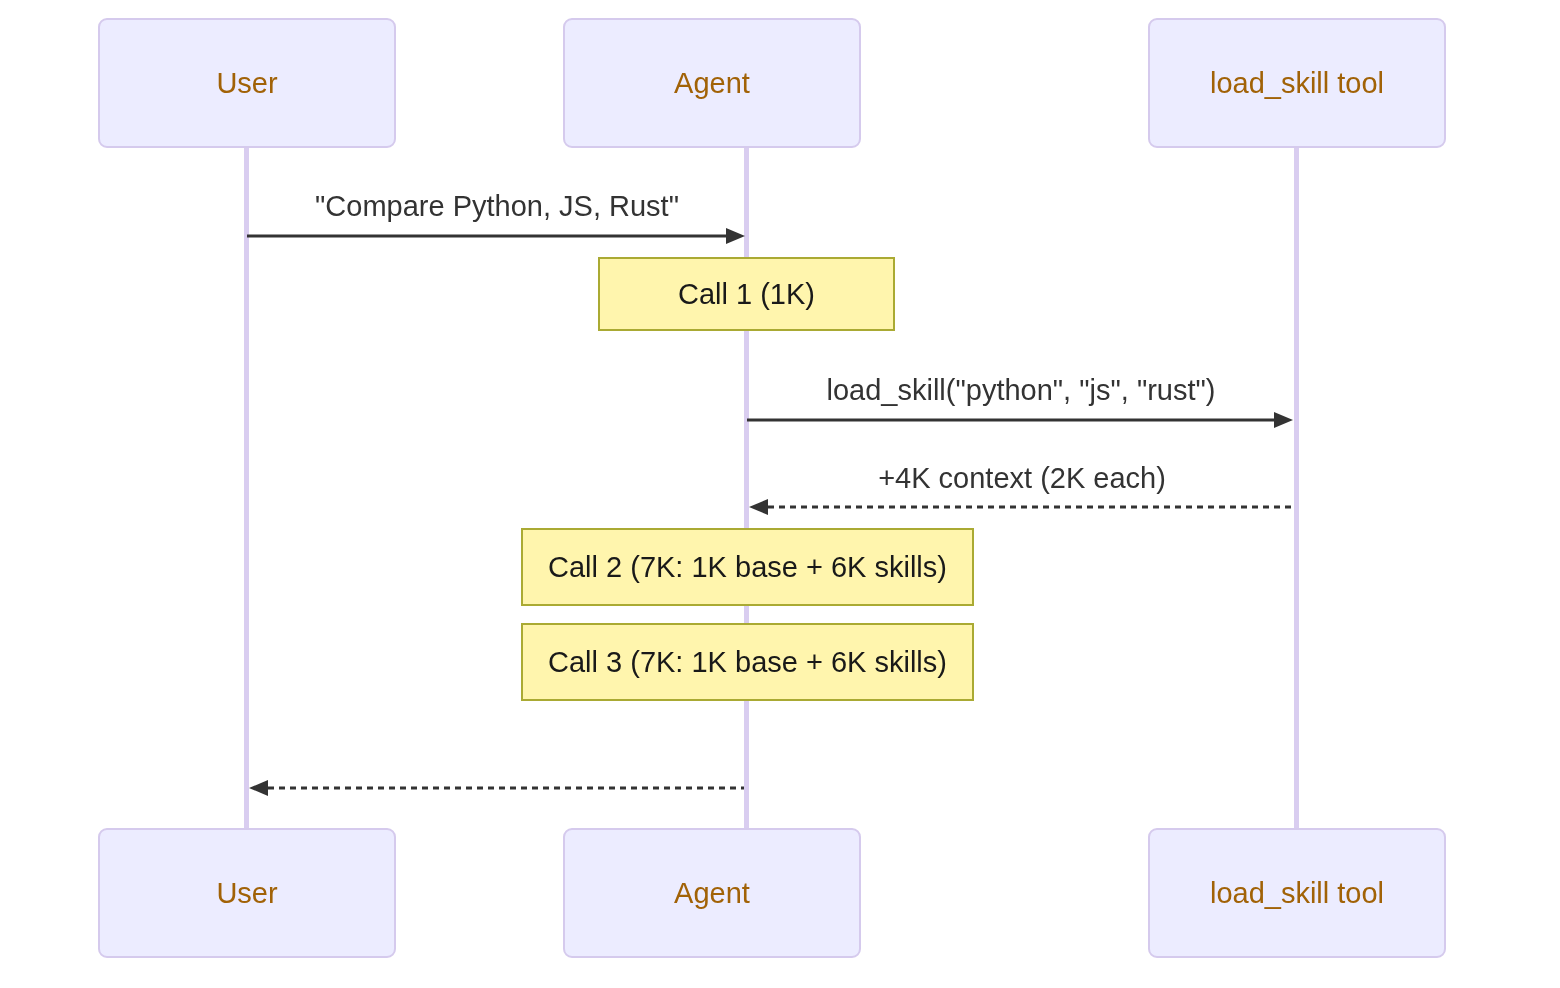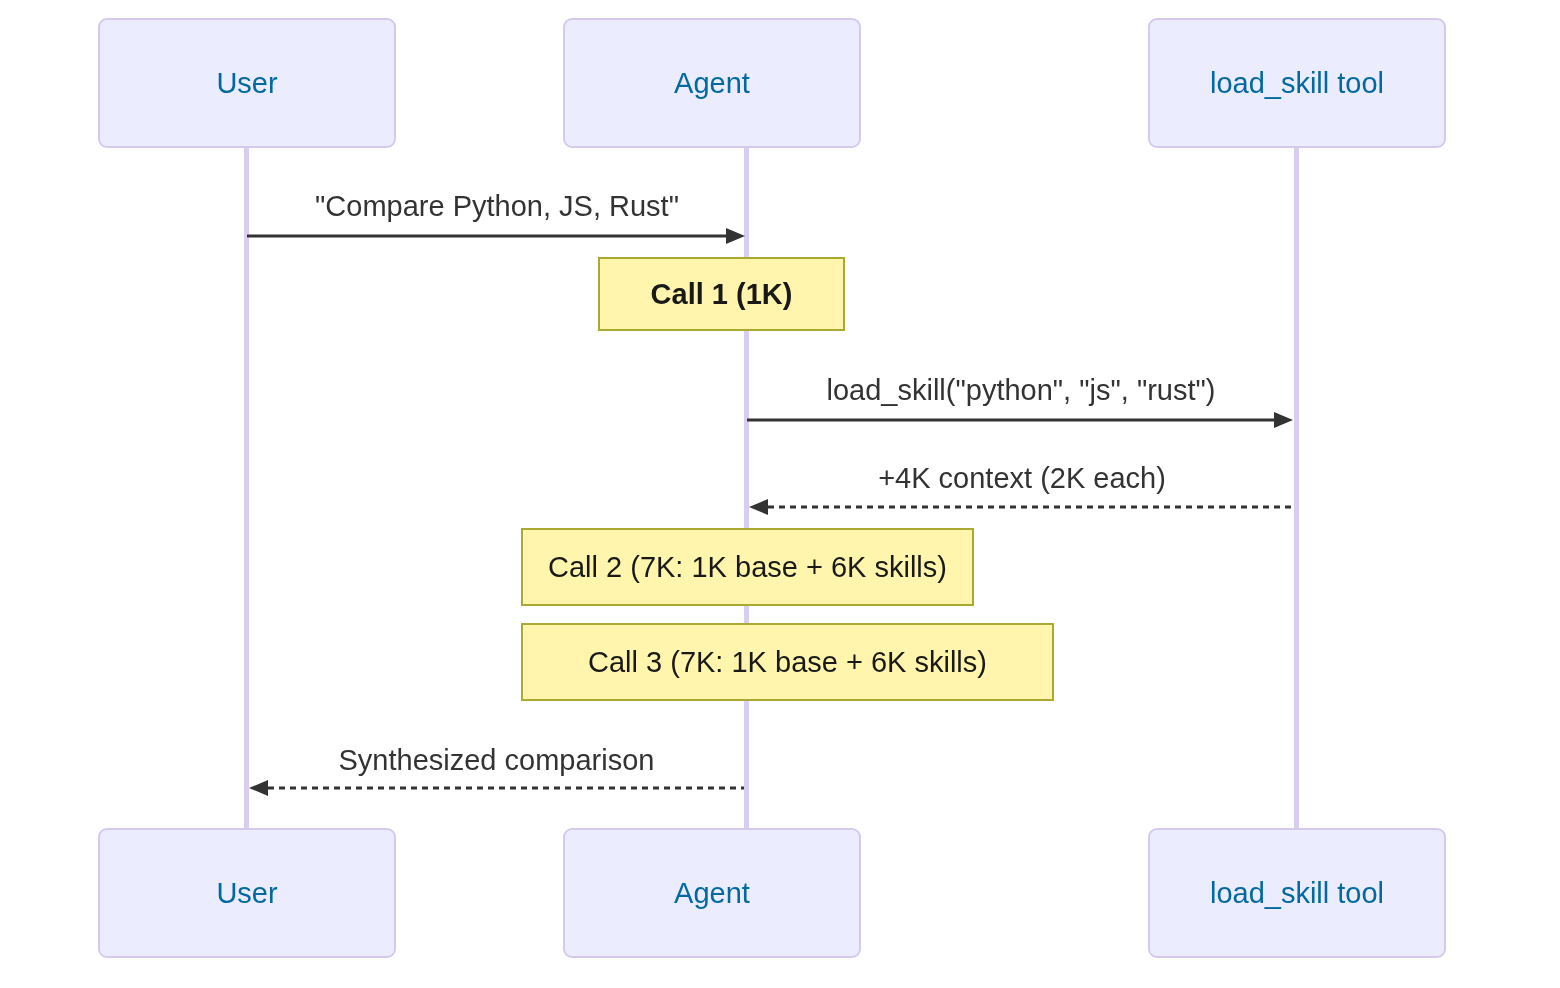--- a/index.html
+++ b/index.html
@@ -34,21 +34,21 @@
     width: 298px;
     height: 130px;
     box-sizing: border-box;
     background: #ECECFF;
     border: 2px solid #D5CAED;
     border-radius: 9px;
     display: flex;
     align-items: center;
     justify-content: center;
     font-size: 29px;
-    color: #0369a1;
+    color: #a16207;
   }
   .row-top    { top: 18px; }
   .row-bottom { top: 828px; }
   .col-user   { left: 98px; }
   .col-agent  { left: 563px; }
   .col-tool   { left: 1148px; }
 
   
   .msg-label {
     position: absolute;
@@ -76,23 +76,23 @@
     box-sizing: border-box;
     background: #FFF5AD;
     border: 2px solid #AAAA33;
     display: flex;
     align-items: center;
     justify-content: center;
     font-size: 29px;
     color: #191919;
     white-space: nowrap;
   }
-  .note-1 { left: 598px; top: 257px; width: 247px; height: 74px; font-weight: bold; }
+  .note-1 { left: 598px; top: 257px; width: 297px; height: 74px; }
   .note-2 { left: 521px; top: 528px; width: 453px; height: 78px; text-align: center; }
-  .note-3 { left: 521px; top: 623px; width: 533px; height: 78px; }
+  .note-3 { left: 521px; top: 623px; width: 453px; height: 78px; }
 </style>
 </head>
 <body>
 
 <div class="diagram">
 
   <div class="lifeline ll-user"></div>
   <div class="lifeline ll-agent"></div>
   <div class="lifeline ll-tool"></div>
 
@@ -135,21 +135,20 @@
   </div>
 
   <div class="note note-2">
     <span>Call 2 (7K: 1K base + 6K skills)</span>
   </div>
 
   <div class="note note-3">
     <span>Call 3 (7K: 1K base + 6K skills)</span>
   </div>
 
-  <div class="msg-label lbl-4">Synthesized comparison</div>
   <div class="msg-arrow arr-4">
     <svg width="495" height="22" viewBox="0 0 495 22">
       <line x1="19" y1="11" x2="495" y2="11" stroke="#333333" stroke-width="3" stroke-dasharray="6,5"></line>
       <polygon points="19,3 19,19 0,11" fill="#333333"></polygon>
     </svg>
   </div>
 
   <div class="actor row-bottom col-user">
     <span>User</span>
   </div>

